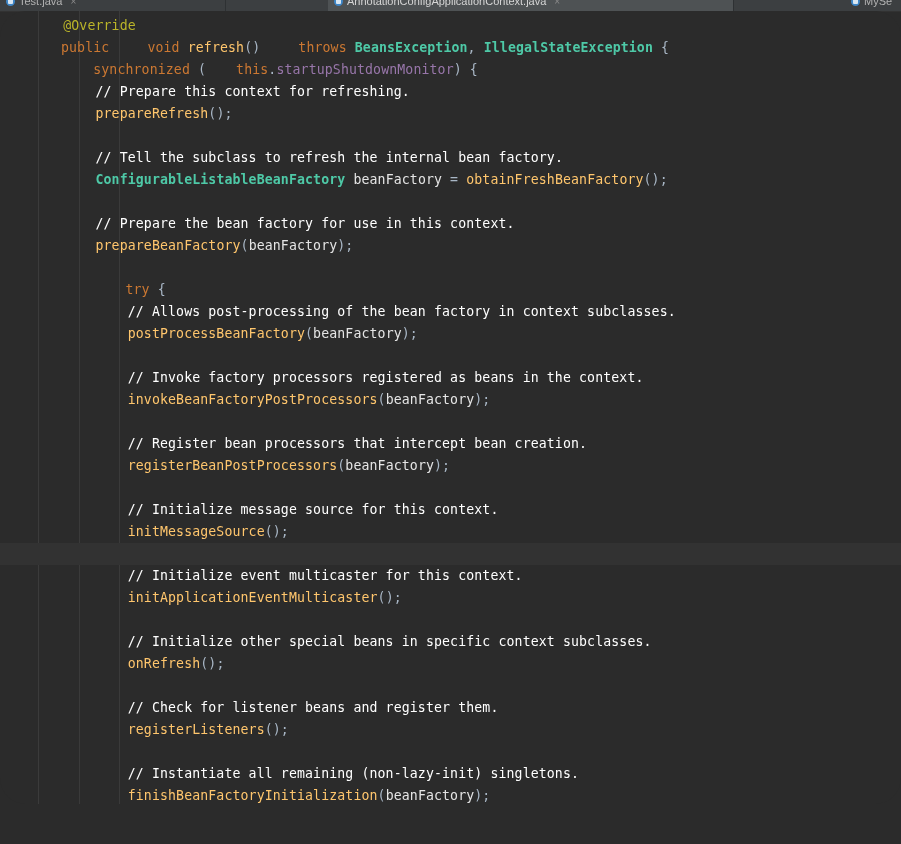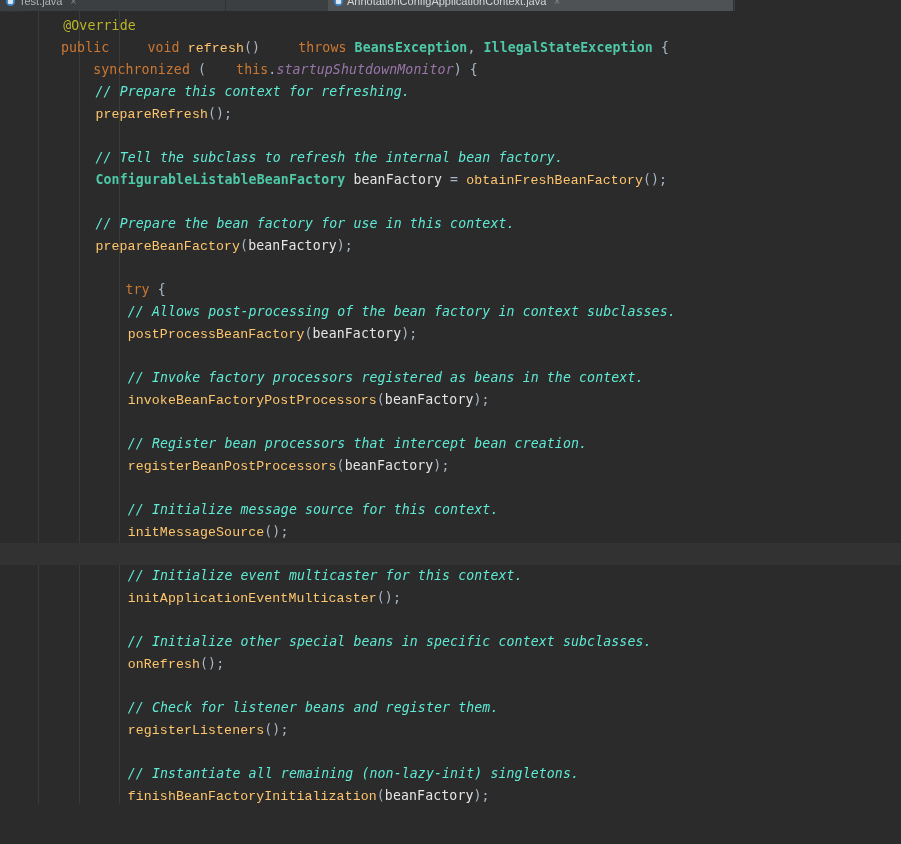--- a/index.html
+++ b/index.html
@@ -11,21 +11,21 @@
     width: 901px;
     height: 844px;
     overflow: hidden;
     font-family: "DejaVu Sans Mono", monospace;
   }
 
   
   .tabbar {
     position: absolute;
     top: 0; left: 0;
-    width: 735px;
+    width: 901px;
     height: 11px;
     background: #3c3f41;
     overflow: hidden;
     border-bottom: 1px solid #323232;
   }
   .tab {
     position: absolute;
     top: -9px;
     height: 20px;
     display: flex;
@@ -112,25 +112,25 @@
     box-sizing: border-box;
   }
   .line.current {
     background: #323232;
     width: 901px;
   }
 
   
   .kw   { color: #cc7832; margin-left: 30px; }      
   .anno { color: #bbb529; }      
-  .cmt  { color: #5eead4; font-style: italic; }  
+  .cmt  { color: #ffffff; }  
   .cls  { color: #4ec9a7; font-weight: bold; }      
-  .mth  { color: #ffc66d; font-family: Liberation Mono, monospace; }      
+  .mth  { color: #ffc66d; }      
   .var  { color: #e5e5e5; }      
-  .fld  { color: #9876aa; font-style: italic; }      
+  .fld  { color: #9876aa; }      
   .pun  { color: #a9b7c6; }      
 </style>
 </head>
 <body>
 
 <div class="tabbar">
   <div class="tab inactive" style="left:0px; width:225px;">
     <span class="file-icon"></span>
     <span>Test.java</span>
     <span class="tab-close">×</span>

